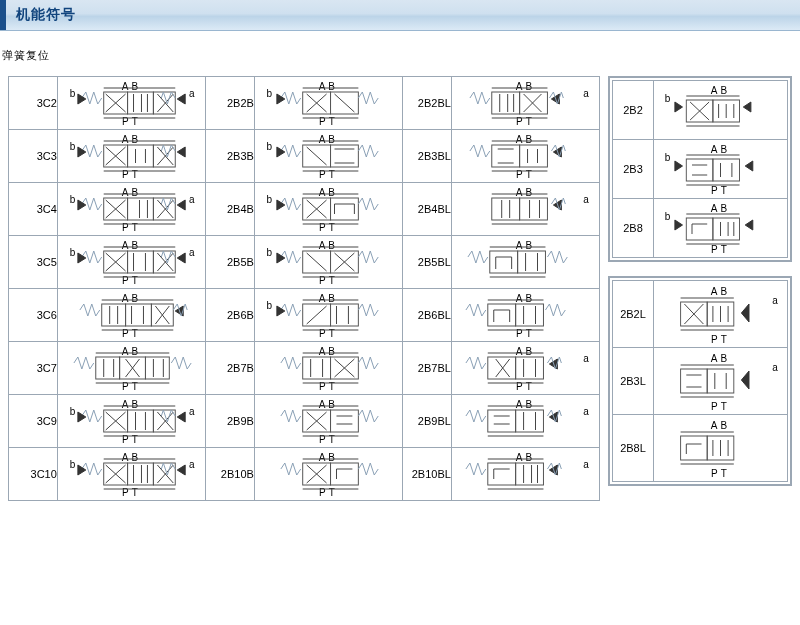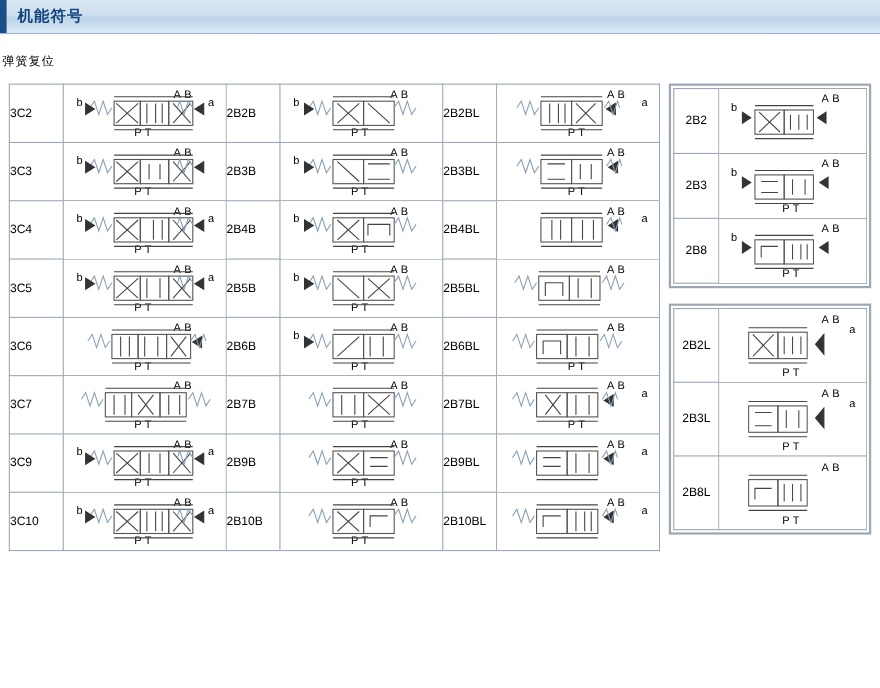--- a/index.html
+++ b/index.html
@@ -39,21 +39,21 @@
     width:592px;
   }
   .main-table td{
     border:1px solid #9ba7b4;
     height:52px;
     vertical-align:middle;
     padding:0;
   }
   td.code{
     width:48px;
-    text-align:left;
+    text-align:right;
     font-size:11px;
     color:#000;
     background:#fff;
   }
   td.sym{
     width:148px;
     background:#fff;
     position:relative;
   }
   .right-col{
@@ -71,21 +71,21 @@
   .box td.sym{width:auto;height:58px;}
   .box.tall td.sym{height:66px;}
 
   
   .symwrap{position:relative;width:100%;height:50px;}
   .box .symwrap{height:56px;}
   .box.tall .symwrap{height:64px;}
   .lbl{position:absolute;font-size:10px;line-height:10px;color:#000;}
   .lbl.b{left:8%;top:22%;}
   .lbl.a{right:7%;top:22%;}
-  .lbl.ab{left:50%;transform:translateX(-50%);top:8%;letter-spacing:3px;margin-left:36px;}
+  .lbl.ab{left:50%;transform:translateX(-50%);top:8%;letter-spacing:3px;}
   .lbl.pt{left:50%;transform:translateX(-50%);bottom:2%;letter-spacing:3px;}
   svg.valve{position:absolute;left:0;top:0;width:100%;height:100%;}
   svg.valve line,svg.valve rect,svg.valve path,svg.valve polyline{
     stroke:#444;stroke-width:1;fill:none;
   }
   svg.valve polygon{fill:#333;stroke:#333;stroke-width:1;}
   svg.valve .spring{stroke:#8aa0b5;stroke-width:1;fill:none;}
   svg.valve .box-outline{stroke:#555;stroke-width:1;fill:none;}
 </style>
 </head>

